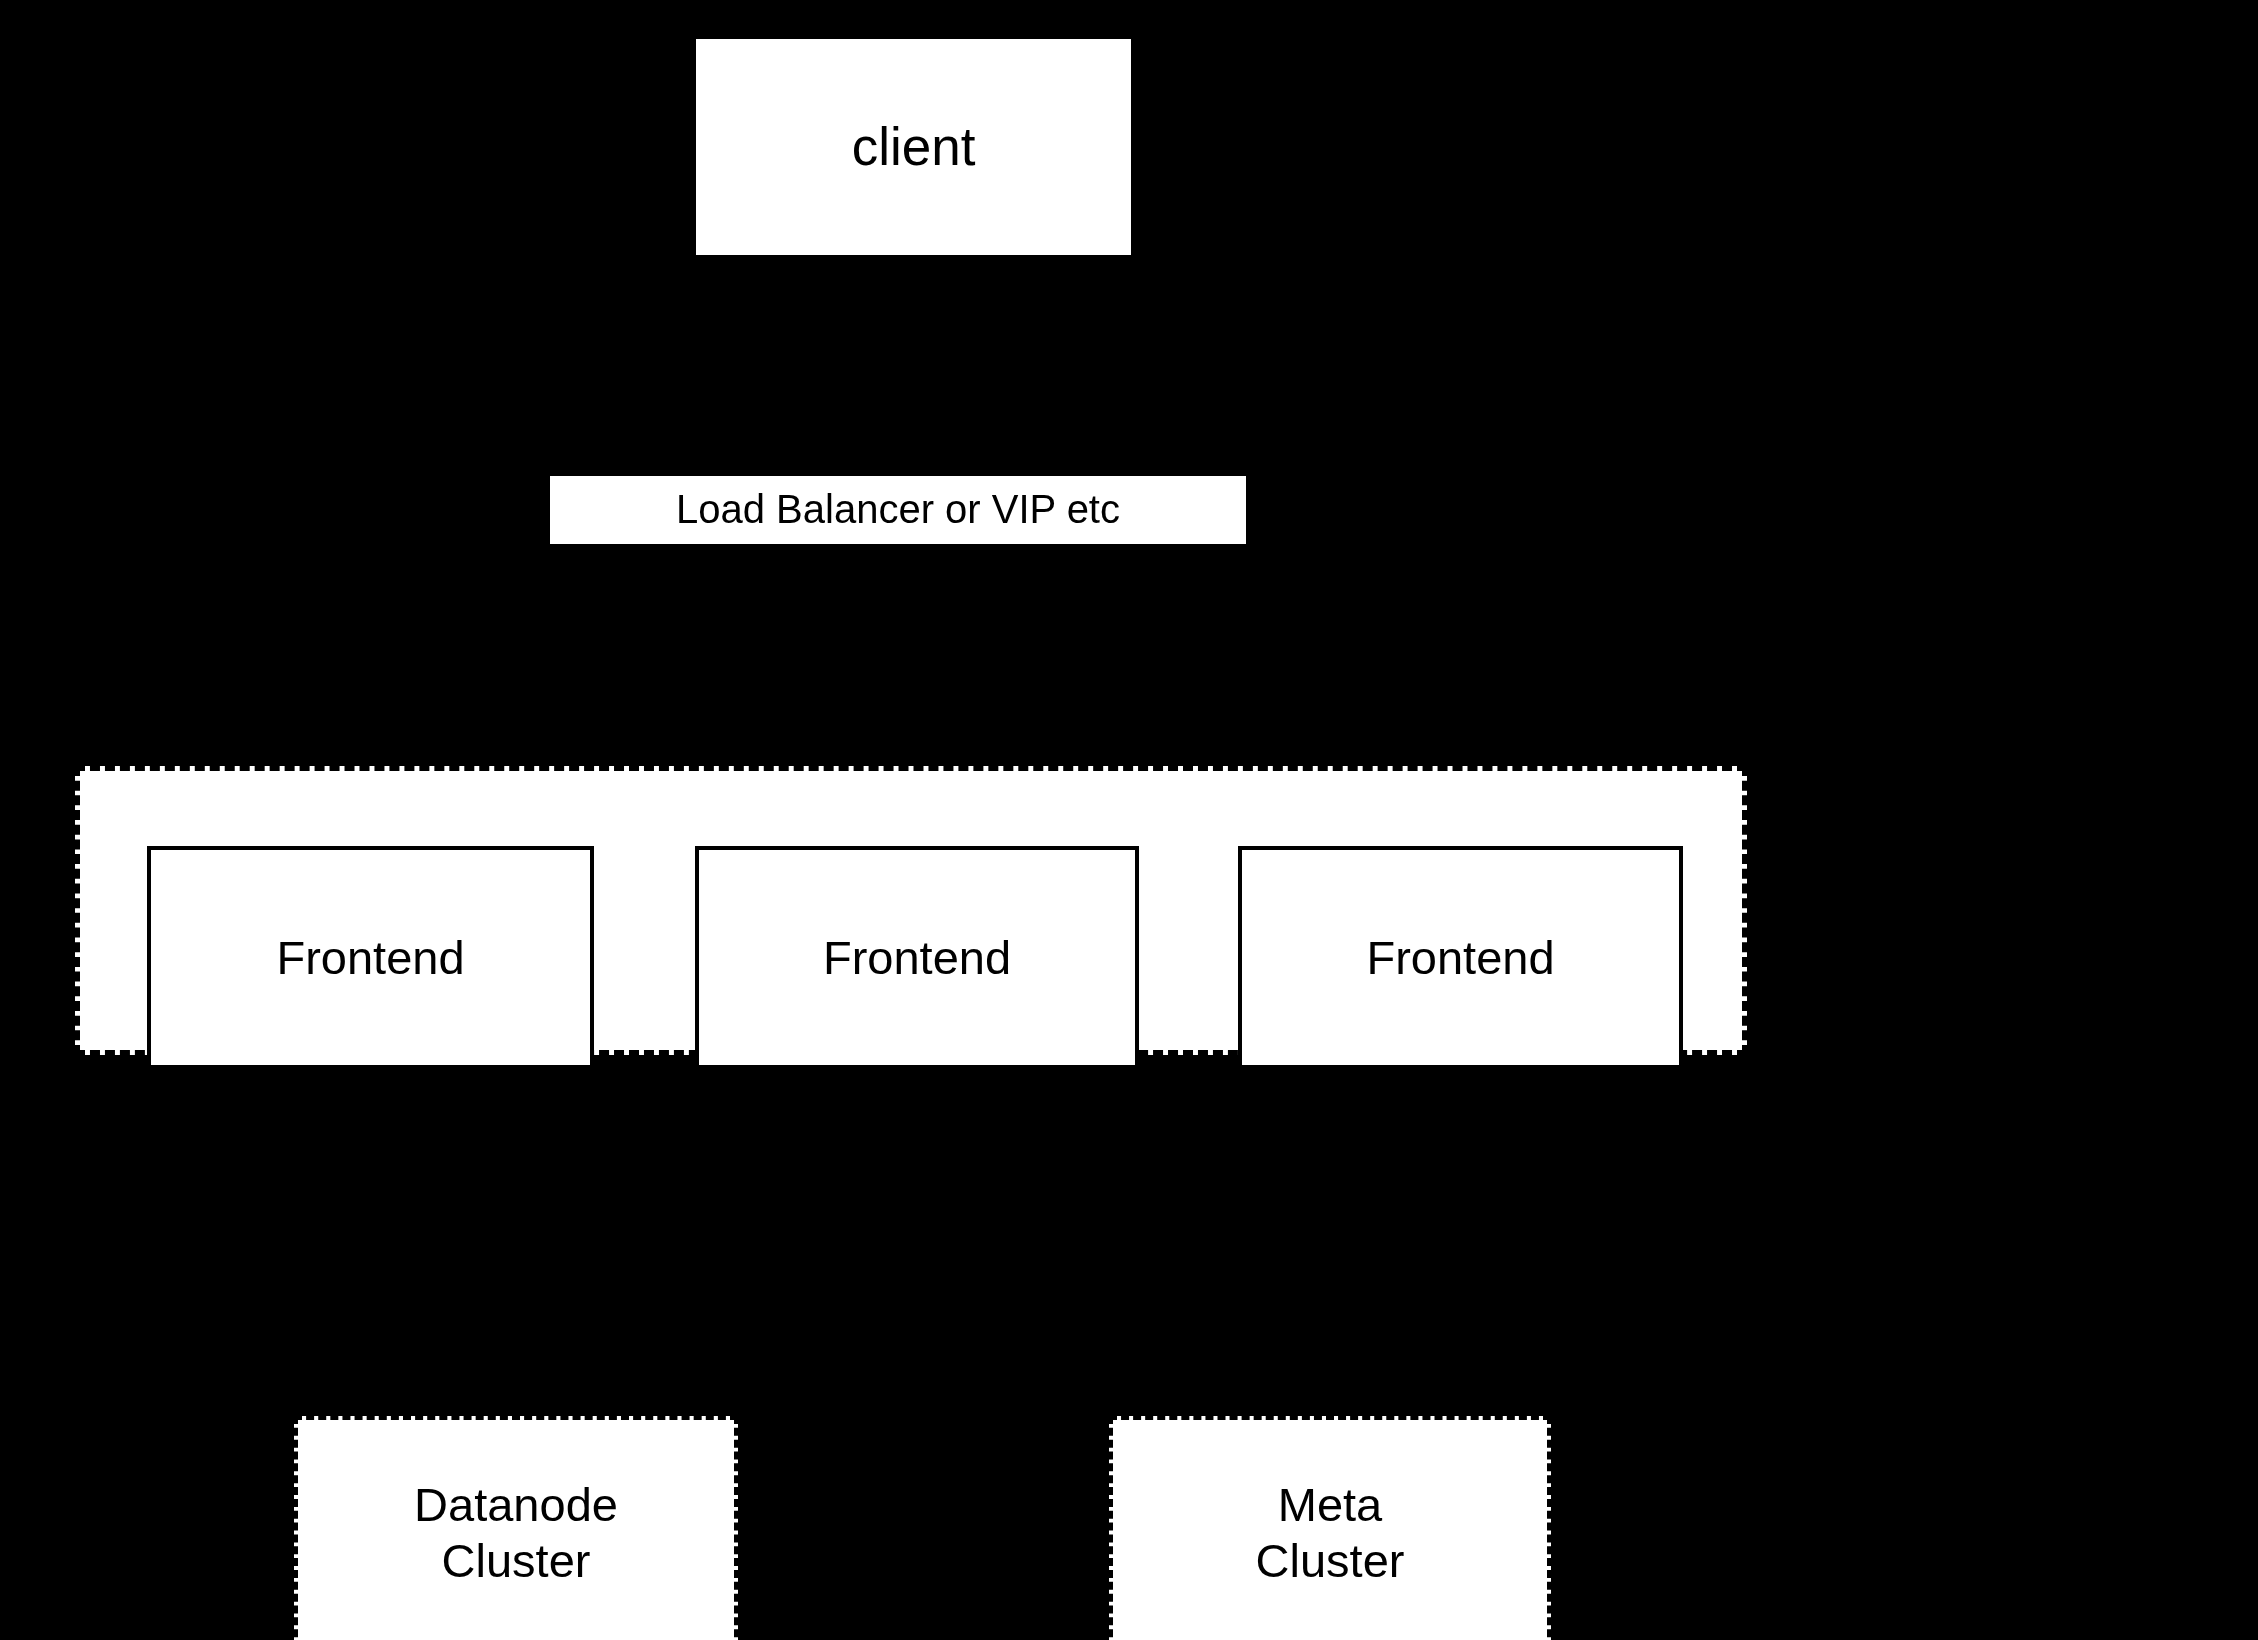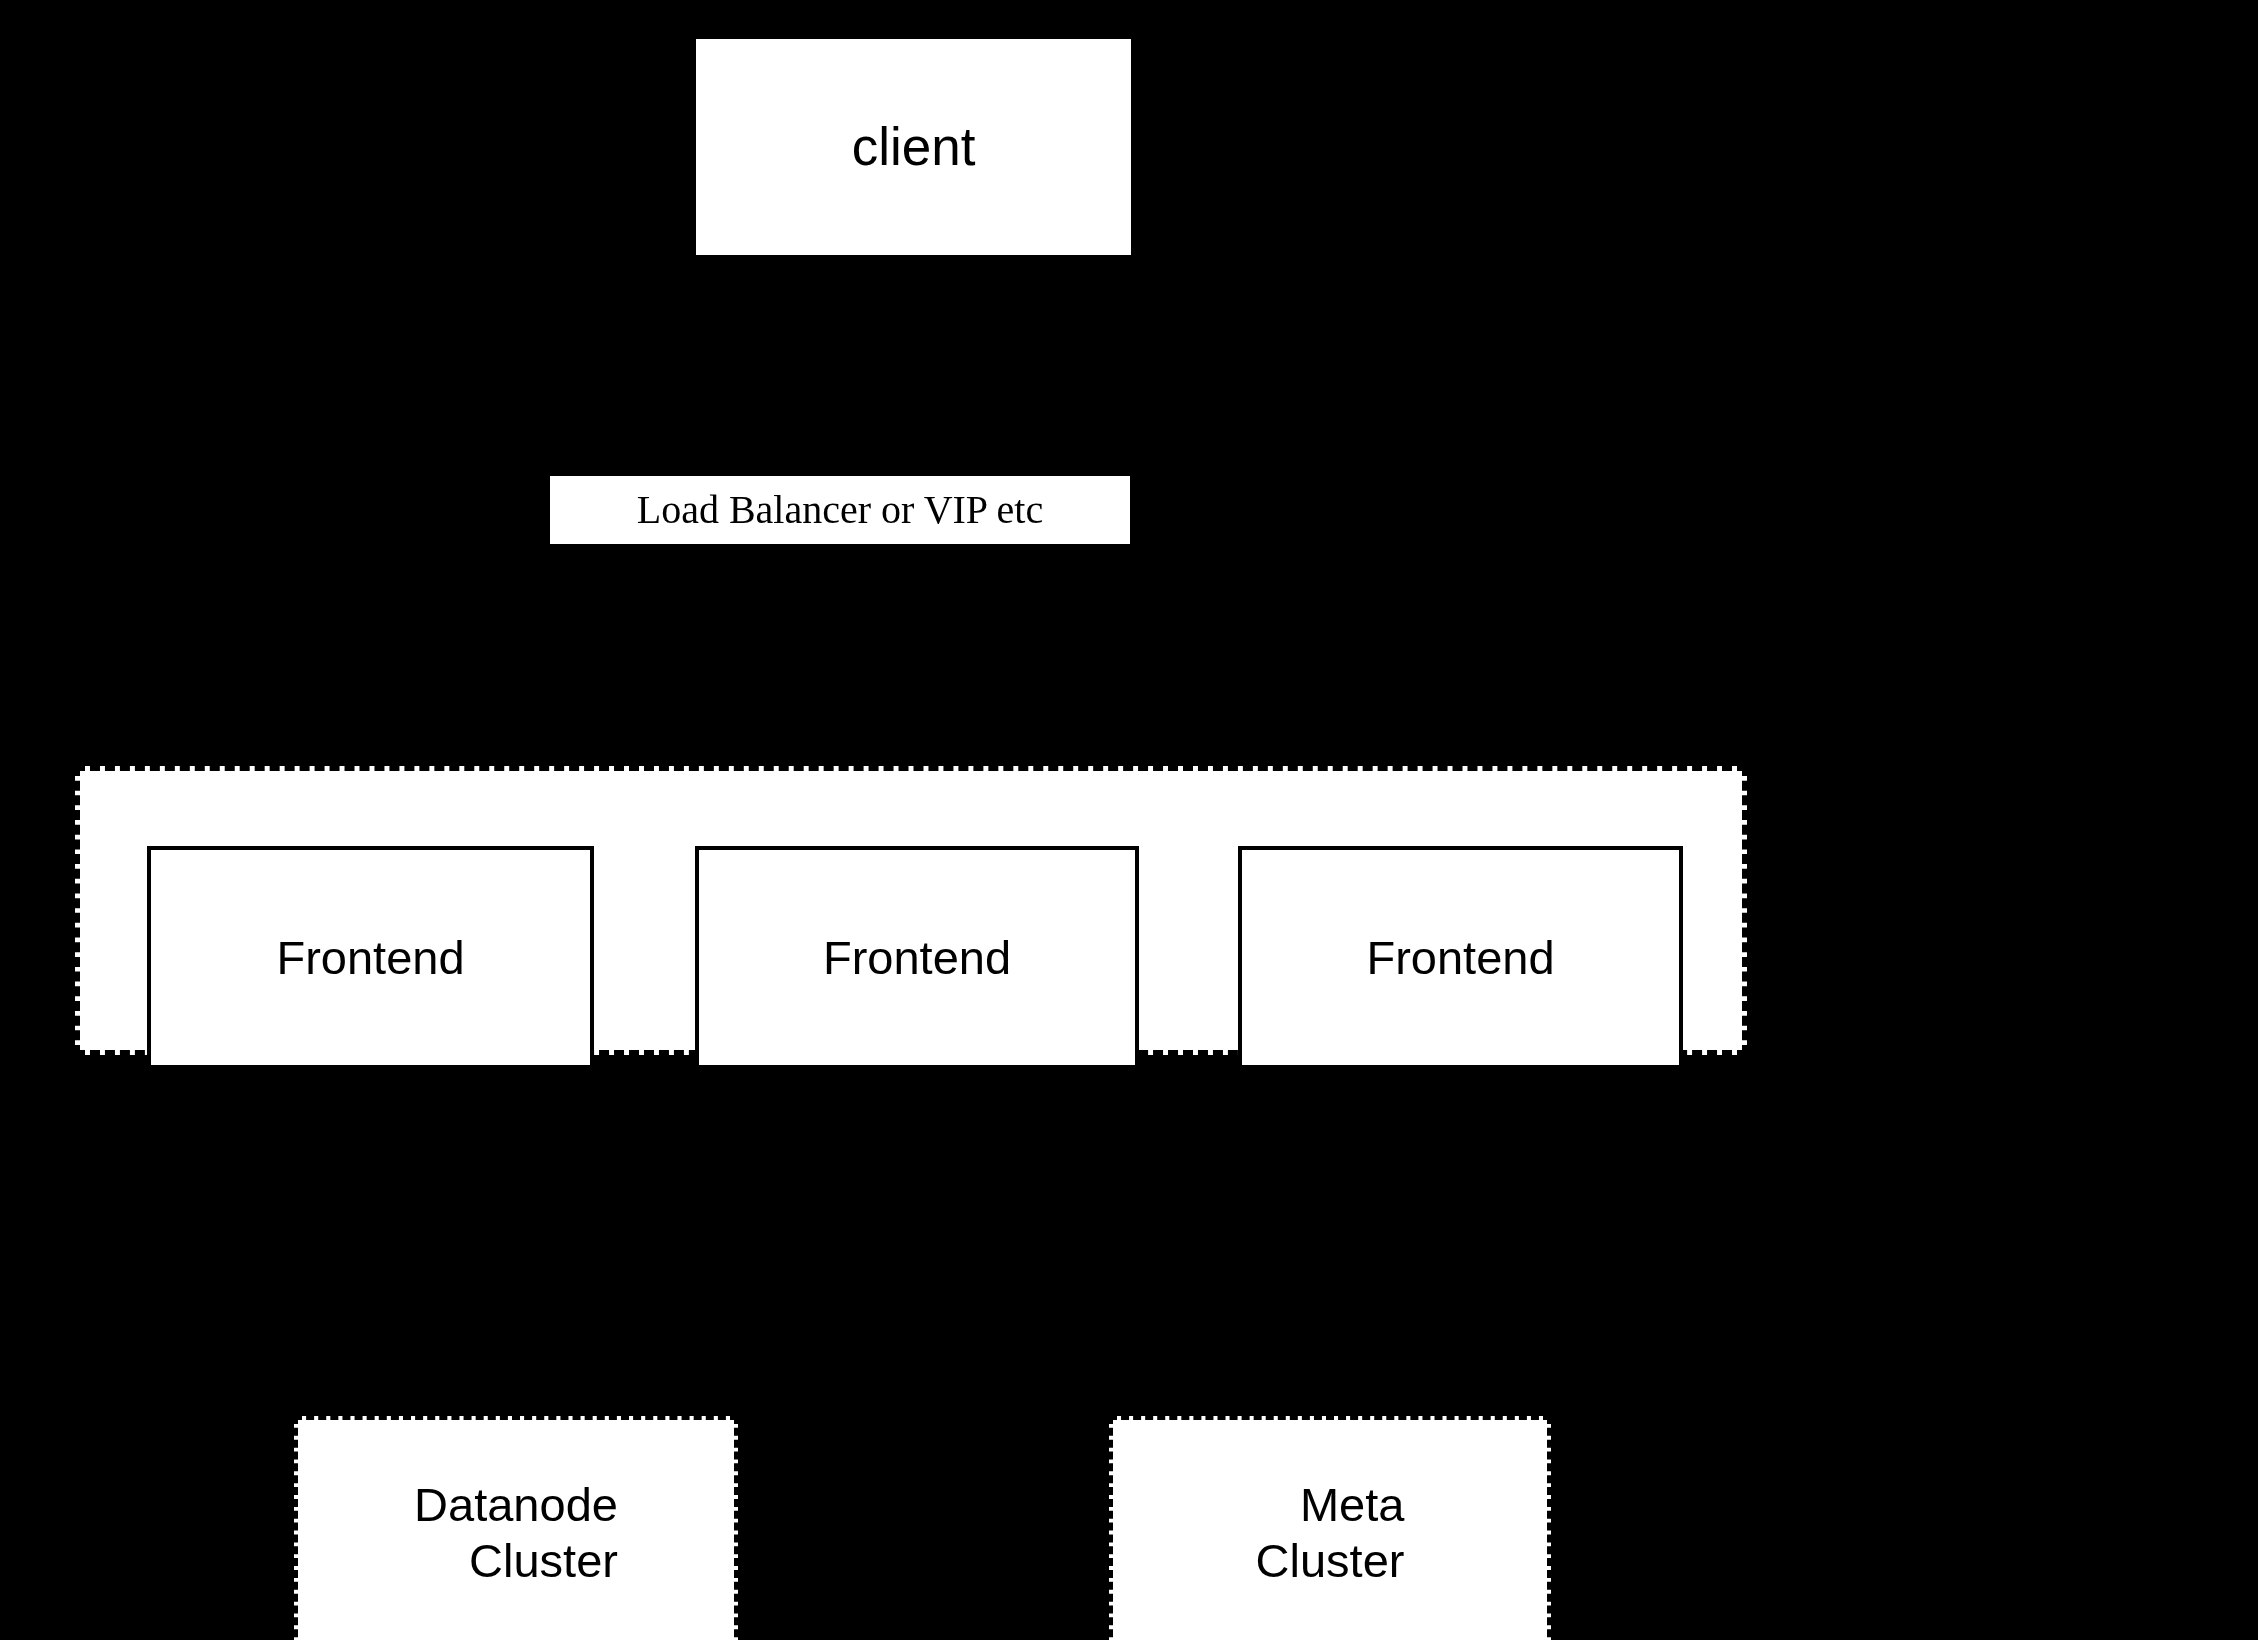--- a/index.html
+++ b/index.html
@@ -18,44 +18,43 @@
     overflow: hidden;
   }
   .node {
     position: absolute;
     box-sizing: border-box;
     background: #ffffff;
     color: #000000;
     display: flex;
     align-items: center;
     justify-content: center;
-    text-align: right;
+    text-align: center;
     line-height: 1.18;
     white-space: pre-line;
   }
 
   
   #client-node {
     left: 696px;
     top: 39px;
     width: 435px;
     height: 216px;
     font-size: 53px;
     border: none;
   }
 
   
   #load-balancer-node {
     left: 550px;
     top: 476px;
-    width: 580px;
+    width: 696px;
     height: 68px;
     font-size: 40px;
     border: none;
-    font-family: Liberation Serif, serif;
   }
 
   
   #frontend-group {
     left: 75px;
     top: 766px;
     width: 1672px;
     height: 289px;
     background: #ffffff;
     border: 5.5px dashed #000000;

